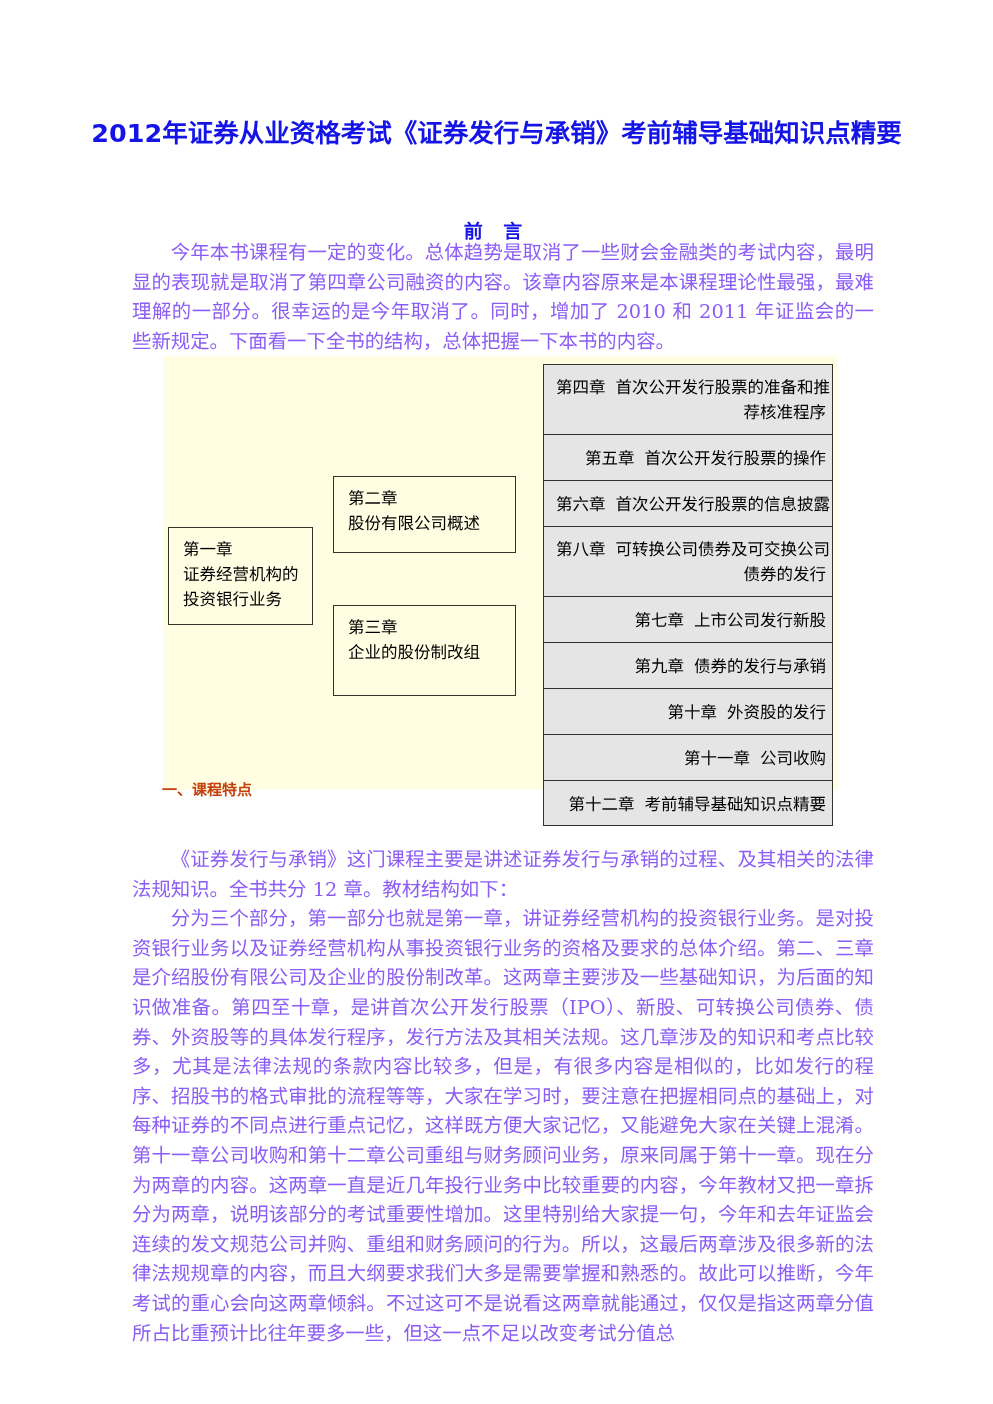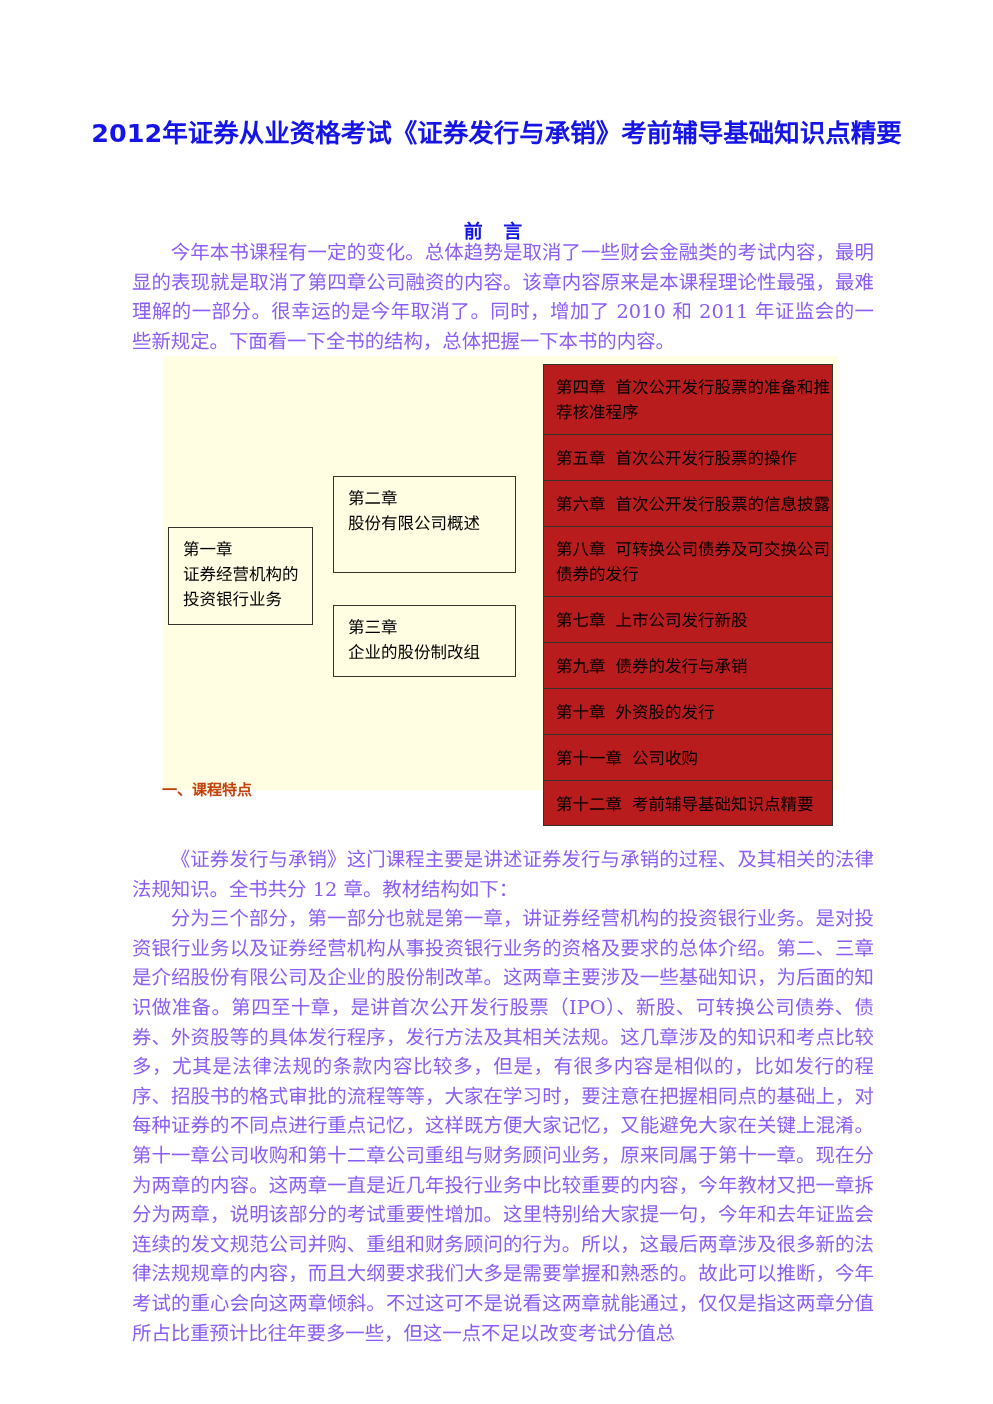--- a/index.html
+++ b/index.html
@@ -138,46 +138,47 @@
     top: 171px;
     width: 145px;
     height: 98px;
   }
 
   
   #box-ch2 {
     left: 170px;
     top: 120px;
     width: 183px;
-    height: 97px;
+    height: 77px;
   }
   #box-ch3 {
     left: 170px;
     top: 249px;
     width: 183px;
-    height: 72px;
+    height: 91px;
   }
 
   
   .right-col {
     position: absolute;
     left: 380px;
     top: 8px;
     width: 290px;
   }
   .rbox {
     box-sizing: border-box;
     border: 1.6px solid #33332b;
     border-bottom-width: 0;
-    background: #b91c1c;
+    background: #e5e5e5;
     font-family: "DejaVu Sans", "Liberation Sans", sans-serif;
     font-size: 16.5px;
     line-height: 25px;
     color: #000000;
     padding: 22px 6px 10px 12px;
+    text-align: right;
   }
   .rbox:last-child { border-bottom-width: 1.6px; }
   .rbox .ln { display: block; white-space: nowrap; }
   .rbox.one-line { height: 46px; padding-top: 11px; }
   .rbox.two-line { height: 70px; padding-top: 10px; }
   .rbox .chap { margin-right: 10px; }
 </style>
 </head>
 <body>
 

